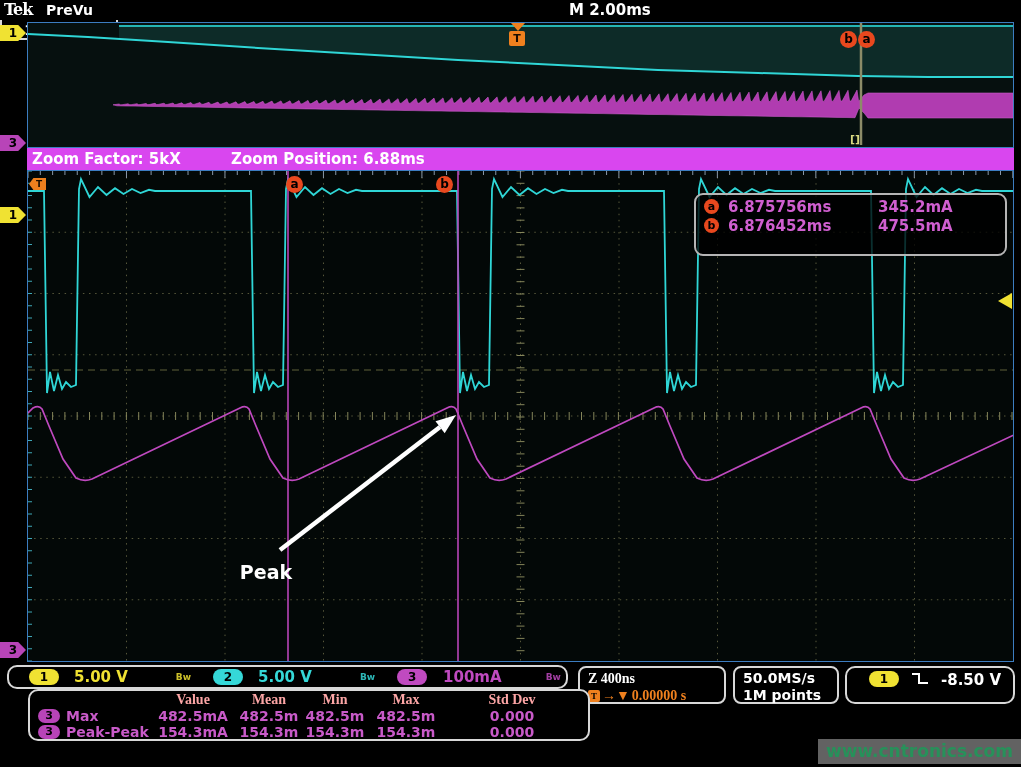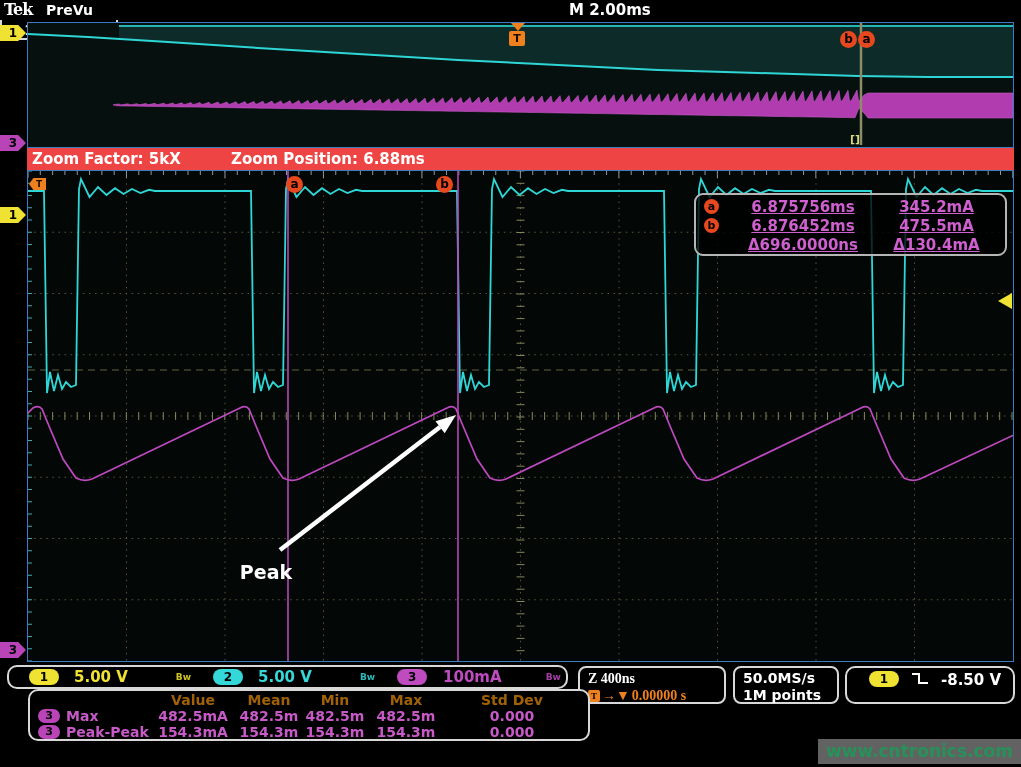--- a/index.html
+++ b/index.html
@@ -5,21 +5,21 @@
   html,body{margin:0;padding:0;background:#000;}
   body{width:1021px;height:767px;position:relative;overflow:hidden;
        font-family:"DejaVu Sans",sans-serif;-webkit-font-smoothing:antialiased;}
   
   #topbar{position:absolute;left:0;top:0;width:1021px;height:20px;background:#000;color:#fff;text-align:right;}
   #brand{position:absolute;left:4px;top:0px;font-family:"DejaVu Serif",serif;font-weight:bold;font-size:16px;letter-spacing:-1px;}
   #status{position:absolute;left:46px;top:2px;font-weight:bold;font-size:14px;}
   #timebase{position:absolute;left:553px;top:1px;font-weight:bold;font-size:15px;margin-left:16px;}
   
   #ovwin{position:absolute;left:27px;top:22px;width:987px;height:126px;border:1px solid #3c7cc0;box-sizing:border-box;background:#06100f;}
-  #zoombar{position:absolute;left:27px;top:148px;width:987px;height:22px;background:#ef4444;color:#fff;font-weight:bold;font-size:15px;}
+  #zoombar{position:absolute;left:27px;top:148px;width:987px;height:22px;background:#d946ef;color:#fff;font-weight:bold;font-size:15px;}
   #zf{position:absolute;left:5px;top:2px;}
   #zp{position:absolute;left:204px;top:2px;}
   #mainwin{position:absolute;left:27px;top:170px;width:987px;height:492px;border:1px solid #3c7cc0;box-sizing:border-box;background:#030807;}
   svg{display:block;}
   
   .cbadge{position:absolute;width:17px;height:17px;border-radius:50%;background:#e8481e;color:#000;
           font-weight:bold;font-size:12px;text-align:center;line-height:17px;z-index:6;}
   
   .chmark{position:absolute;left:0;width:26px;height:16px;color:#000;font-weight:bold;font-size:12px;
           text-align:center;line-height:16px;clip-path:polygon(0 0,70% 0,100% 50%,70% 100%,0 100%);z-index:5;}
@@ -32,40 +32,40 @@
   
   #tmark-main{position:absolute;left:1px;top:7px;width:17px;height:12px;background:#ef801e;color:#1a0d00;
      font-weight:bold;font-size:9px;line-height:12px;text-align:center;padding-left:3px;box-sizing:border-box;
      clip-path:polygon(26% 0,100% 0,100% 100%,26% 100%,0 50%);z-index:6;}
   #trig-level-arrow{position:absolute;right:1px;top:122px;width:0;height:0;border-top:8px solid transparent;
      border-bottom:8px solid transparent;border-right:14px solid #f0e232;z-index:6;}
   
   #readout{position:absolute;left:666px;top:22px;width:313px;height:63px;background:rgba(0,0,0,.78);
      border:2px solid #b5b5b5;border-radius:9px;color:#d05fd0;font-weight:bold;font-size:15px;z-index:7;box-sizing:border-box;padding:2px 10px 0 8px;}
   .rrow{display:grid;grid-template-columns:24px 150px 1fr;height:19px;align-items:center;}
-  .rrow .rt,.rrow .rv{text-align:center;text-decoration:underline;}
+  .rrow .rt,.rrow .rv{text-align:left;}
   .rbadge{width:15px;height:15px;border-radius:50%;background:#e8481e;color:#000;font-size:11px;line-height:15px;text-align:center;}
   
   #annot{position:absolute;left:88px;top:386px;width:300px;text-align:center;color:#fff;font-weight:bold;
      font-size:19px;line-height:30px;z-index:7;}
   
   .box{position:absolute;background:#000;border:2px solid #d8d8d8;border-radius:10px;box-sizing:border-box;}
   #chbar{left:7px;top:665px;width:561px;height:24px;display:flex;align-items:center;font-weight:bold;font-size:15px;}
   .oval{width:30px;height:16px;border-radius:8px;color:#000;text-align:center;line-height:16px;font-size:12px;font-weight:bold;flex:none;}
   .bw{font-size:9px;font-weight:bold;opacity:.85;padding-left:24px;}
   #zbox{left:578px;top:666px;width:148px;height:38px;border-radius:8px;padding:2px 8px;font-size:14px;color:#fff;font-weight:bold;line-height:17px;font-family:Liberation Serif, serif;}
   #trigdelay{color:#ef801e;display:flex;align-items:center;gap:2px;}
   .tchip{display:inline-block;width:12px;height:12px;background:#ef801e;color:#000;font-size:9px;line-height:12px;text-align:center;border-radius:2px;font-weight:bold;}
   #ratebox{left:733px;top:666px;width:106px;height:38px;border-radius:8px;padding:2px 8px;font-size:14px;color:#fff;font-weight:bold;line-height:17px;}
   #trigbox{left:845px;top:666px;width:170px;height:38px;border-radius:10px;display:flex;align-items:flex-start;gap:12px;padding:3px 0 0 22px;color:#fff;font-weight:bold;font-size:15px;}
   #measbox{left:28px;top:689px;width:562px;height:52px;border-radius:10px;font-weight:bold;font-size:14px;padding:1px 8px;color:#c85ac8;}
   .mrow{display:grid;grid-template-columns:112px 86px 66px 66px 76px 1fr;height:16px;line-height:16px;}
   .mrow .mc{text-align:center;}
   .mrow .ml{display:flex;align-items:center;gap:6px;}
-  .mhead{color:#a16207;}
+  .mhead{color:#fca5a5;font-family:Liberation Serif, serif;}
   .mbadge{display:inline-block;width:22px;height:14px;border-radius:7px;background:#b844b8;color:#000;font-size:11px;line-height:14px;text-align:center;flex:none;}
   #datebox{left:895px;top:721px;width:118px;height:40px;border:2px solid #d8d8d8;border-radius:8px;background:#000;
      color:#fff;font-weight:bold;font-size:14px;text-align:center;padding-top:1px;line-height:18px;box-sizing:border-box;z-index:8;}
   #watermark{position:absolute;left:818px;top:739px;width:203px;height:25px;background:rgba(125,125,125,.78);
      color:#27915a;font-size:17px;font-weight:bold;line-height:25px;text-align:center;z-index:60;}
 </style>
 </head>
 <body>
 
 <div id="screen">
@@ -383,25 +383,20 @@
       <div class="rrow">
         <span class="rbadge">a</span>
         <span class="rt">6.875756ms</span>
         <span class="rv">345.2mA</span>
       </div>
       <div class="rrow">
         <span class="rbadge">b</span>
         <span class="rt">6.876452ms</span>
         <span class="rv">475.5mA</span>
       </div>
-      <div class="rrow">
-        <span></span>
-        <span class="rt">Δ696.0000ns</span>
-        <span class="rv">Δ130.4mA</span>
-      </div>
     </div>
 
     <div id="annot">
       <div>Peak</div>
     </div>
   </div>
 
   <div id="chbar" class="box">
     <span class="oval" style="background:#f0e232;margin-left:20px;">1</span>
     <span style="color:#f0e232;margin-left:15px;">5.00 V</span>

